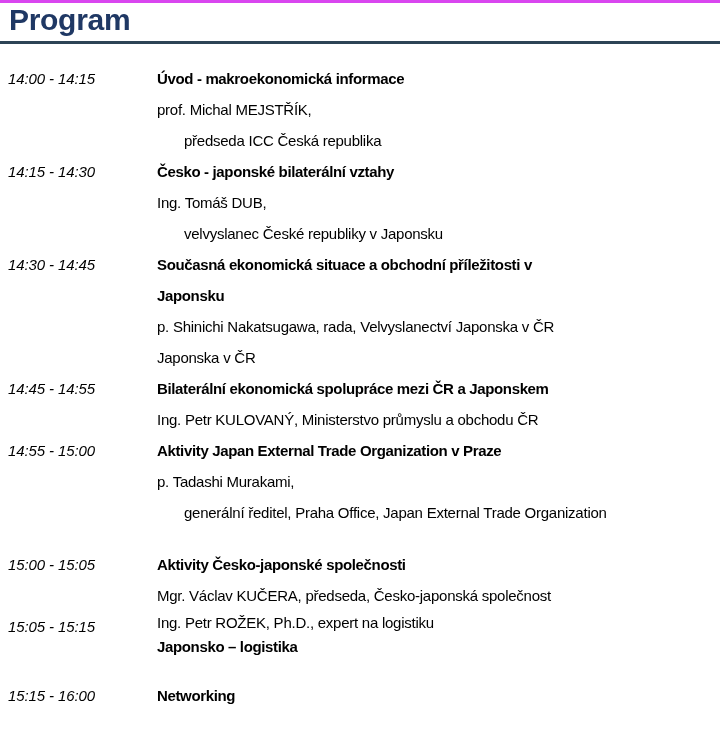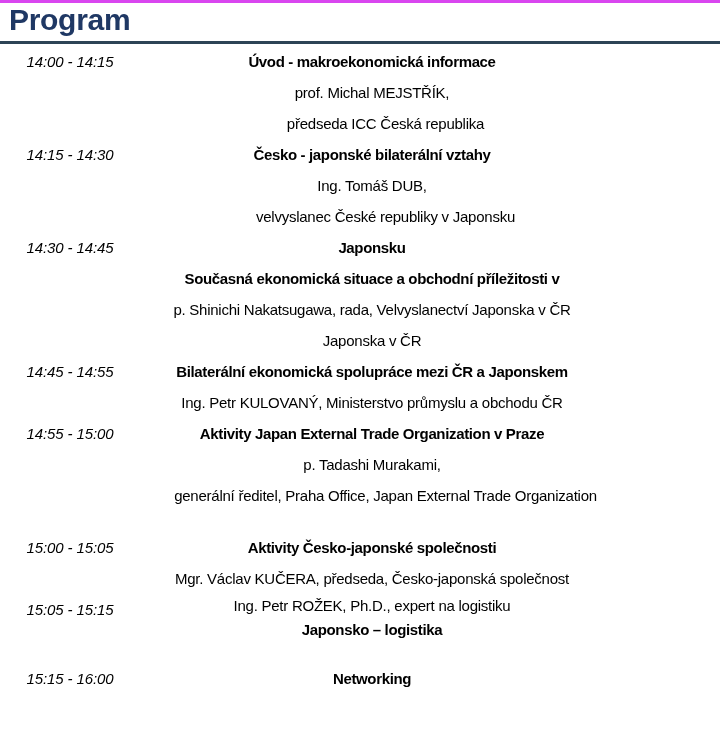--- a/index.html
+++ b/index.html
@@ -44,23 +44,22 @@
     left: 0;
     top: 38px;
     width: 720px;
     height: 3px;
     background: #2d4456;
   }
   
   #program {
     position: absolute;
     left: 0;
-    top: 43px;
+    top: 60px;
     width: 608px;
-    text-align: center;
   }
   .prog-row {
     position: relative;
     display: block;
   }
   .time-cell {
     position: absolute;
     left: 8px;
     top: 0;
     width: 124px;
@@ -75,20 +74,21 @@
   .lines-cell {
     margin-left: 138px;
     padding-right: 2px;
   }
   .line {
     font-size: 15px;
     line-height: 31px;
     color: #000000;
     white-space: nowrap;
     letter-spacing: -0.25px;
+    margin-left: 19px;
   }
   .line.title {
     font-weight: bold;
     letter-spacing: -0.35px;
   }
   .line.sub {
     font-weight: normal;
   }
   .line.indent {
     padding-left: 27px;
@@ -123,22 +123,22 @@
         <div class="time-cell">14:15 - 14:30</div>
         <div class="lines-cell">
           <div class="line title">Česko - japonské bilaterální vztahy</div>
           <div class="line sub">Ing. Tomáš DUB,</div>
           <div class="line sub indent">velvyslanec České republiky v Japonsku</div>
         </div>
       </div>
       <div class="prog-row">
         <div class="time-cell">14:30 - 14:45</div>
         <div class="lines-cell">
+          <div class="line title">Současná ekonomická situace a obchodní příležitosti v</div>
           <div class="line title">Japonsku</div>
-          <div class="line title">Současná ekonomická situace a obchodní příležitosti v</div>
           <div class="line sub">p. Shinichi Nakatsugawa, rada, Velvyslanectví Japonska v ČR</div>
           <div class="line sub">Japonska v ČR</div>
         </div>
       </div>
       <div class="prog-row">
         <div class="time-cell">14:45 - 14:55</div>
         <div class="lines-cell">
           <div class="line title">Bilaterální ekonomická spolupráce mezi ČR a Japonskem</div>
           <div class="line sub">Ing. Petr KULOVANÝ, Ministerstvo průmyslu a obchodu ČR</div>
         </div>

